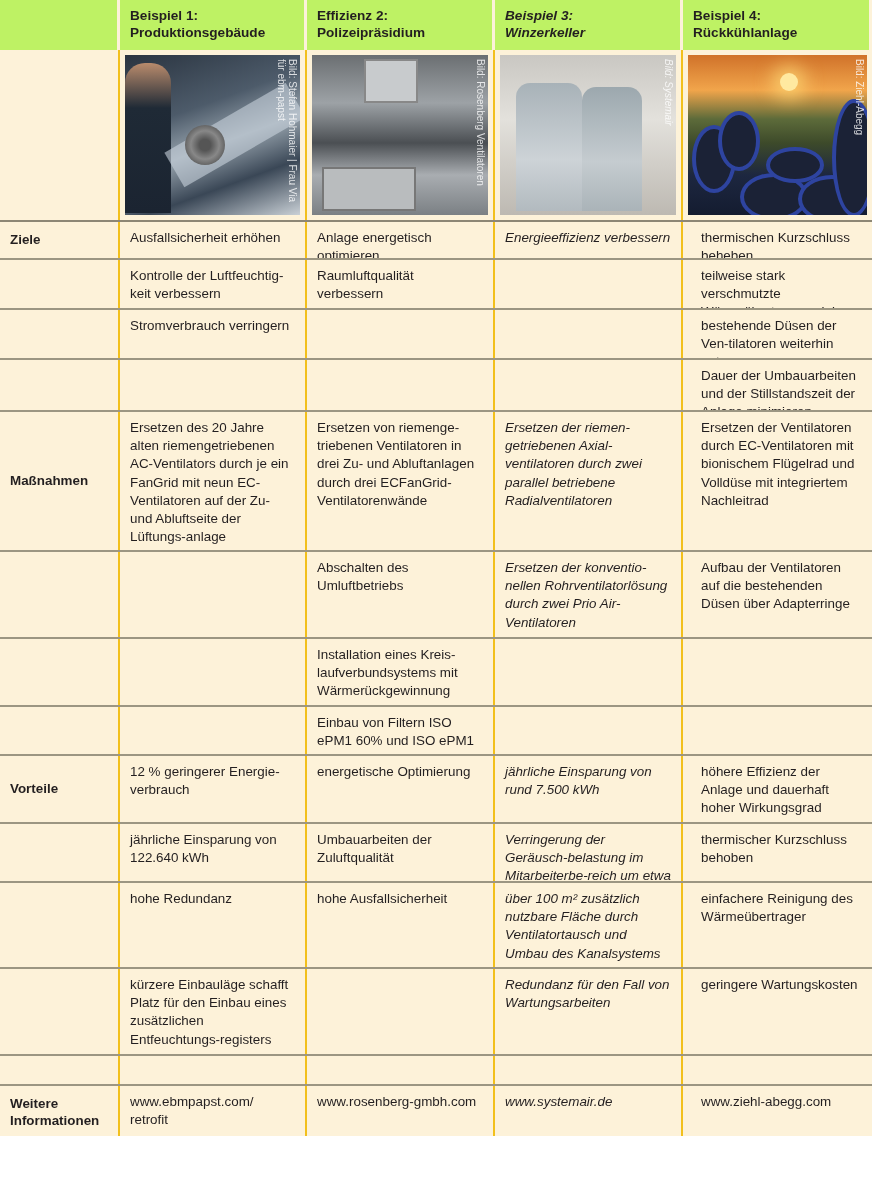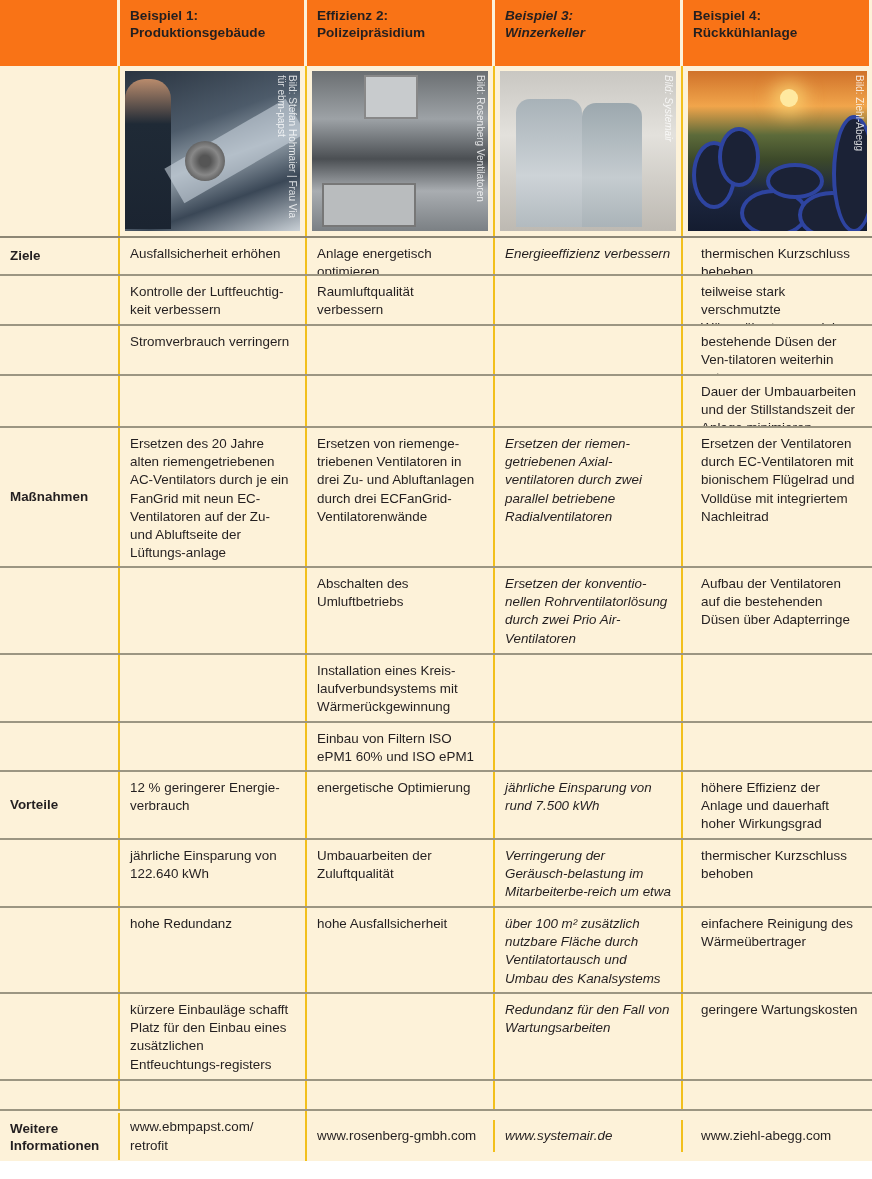--- a/index.html
+++ b/index.html
@@ -1,22 +1,22 @@
 <!DOCTYPE html>
 <html><head>
 <meta charset="utf-8">
 <style>
   html, body { margin:0; padding:0; background:#ffffff; }
   body { width:872px; height:1179px; position:relative; font-family:"Liberation Sans", "DejaVu Sans", sans-serif; color:#231f20; }
   .tbl { position:absolute; left:0; top:0; width:872px; }
   .row { display:flex; border-bottom:2px solid #9c9682; box-sizing:border-box; background:#fdf2d9; }
-  .row.head { background:#f97316; border-bottom:none; height:66px; }
+  .row.head { background:#bef264; border-bottom:none; height:50px; }
   .row.head .c { border-right:3px solid #fdf2d9; }
   .row.img { height:172px; border-bottom:2px solid #8d8775; }
-  .row.last { border-bottom:none;align-items:center; }
+  .row.last { border-bottom:none; }
   .c { box-sizing:border-box; padding:7px 10px 6px 10px; font-size:13.4px; line-height:18.2px; border-right:2px solid #f2c01c; overflow:hidden; }
   .c:last-child { border-right:none; }
   .c0 { width:120px; font-weight:bold; display:flex; align-items:center; }
   .c1 { width:187px; }
   .c2 { width:188px; }
   .c3 { width:188px;font-style:italic; }
   .c4 { width:189px;padding-left:18px; }
   .head .c { font-weight:bold; font-size:13.6px; line-height:17px; padding:7px 10px; }
   .img .c { padding:5px 5px 5px 5px; }
   .photo { width:100%; height:100%; position:relative; overflow:hidden; }
@@ -164,21 +164,21 @@
   </div>
 
   <div class="row" style="height:68px">
     <div class="c c0">Vorteile</div>
     <div class="c c1">12 % geringerer Energie-verbrauch</div>
     <div class="c c2">energetische Optimierung</div>
     <div class="c c3">jährliche Einsparung von rund 7.500 kWh</div>
     <div class="c c4">höhere Effizienz der Anlage und dauerhaft hoher Wirkungsgrad</div>
   </div>
 
-  <div class="row" style="height:68px">
+  <div class="row" style="height:59px">
     <div class="c c0"></div>
     <div class="c c1">jährliche Einsparung von 122.640 kWh</div>
     <div class="c c2">Umbauarbeiten der Zuluftqualität</div>
     <div class="c c3">Verringerung der Geräusch-belastung im Mitarbeiterbe-reich um etwa 10 dB</div>
     <div class="c c4">thermischer Kurzschluss behoben</div>
   </div>
 
   <div class="row" style="height:86px">
     <div class="c c0"></div>
     <div class="c c1">hohe Redundanz</div>

